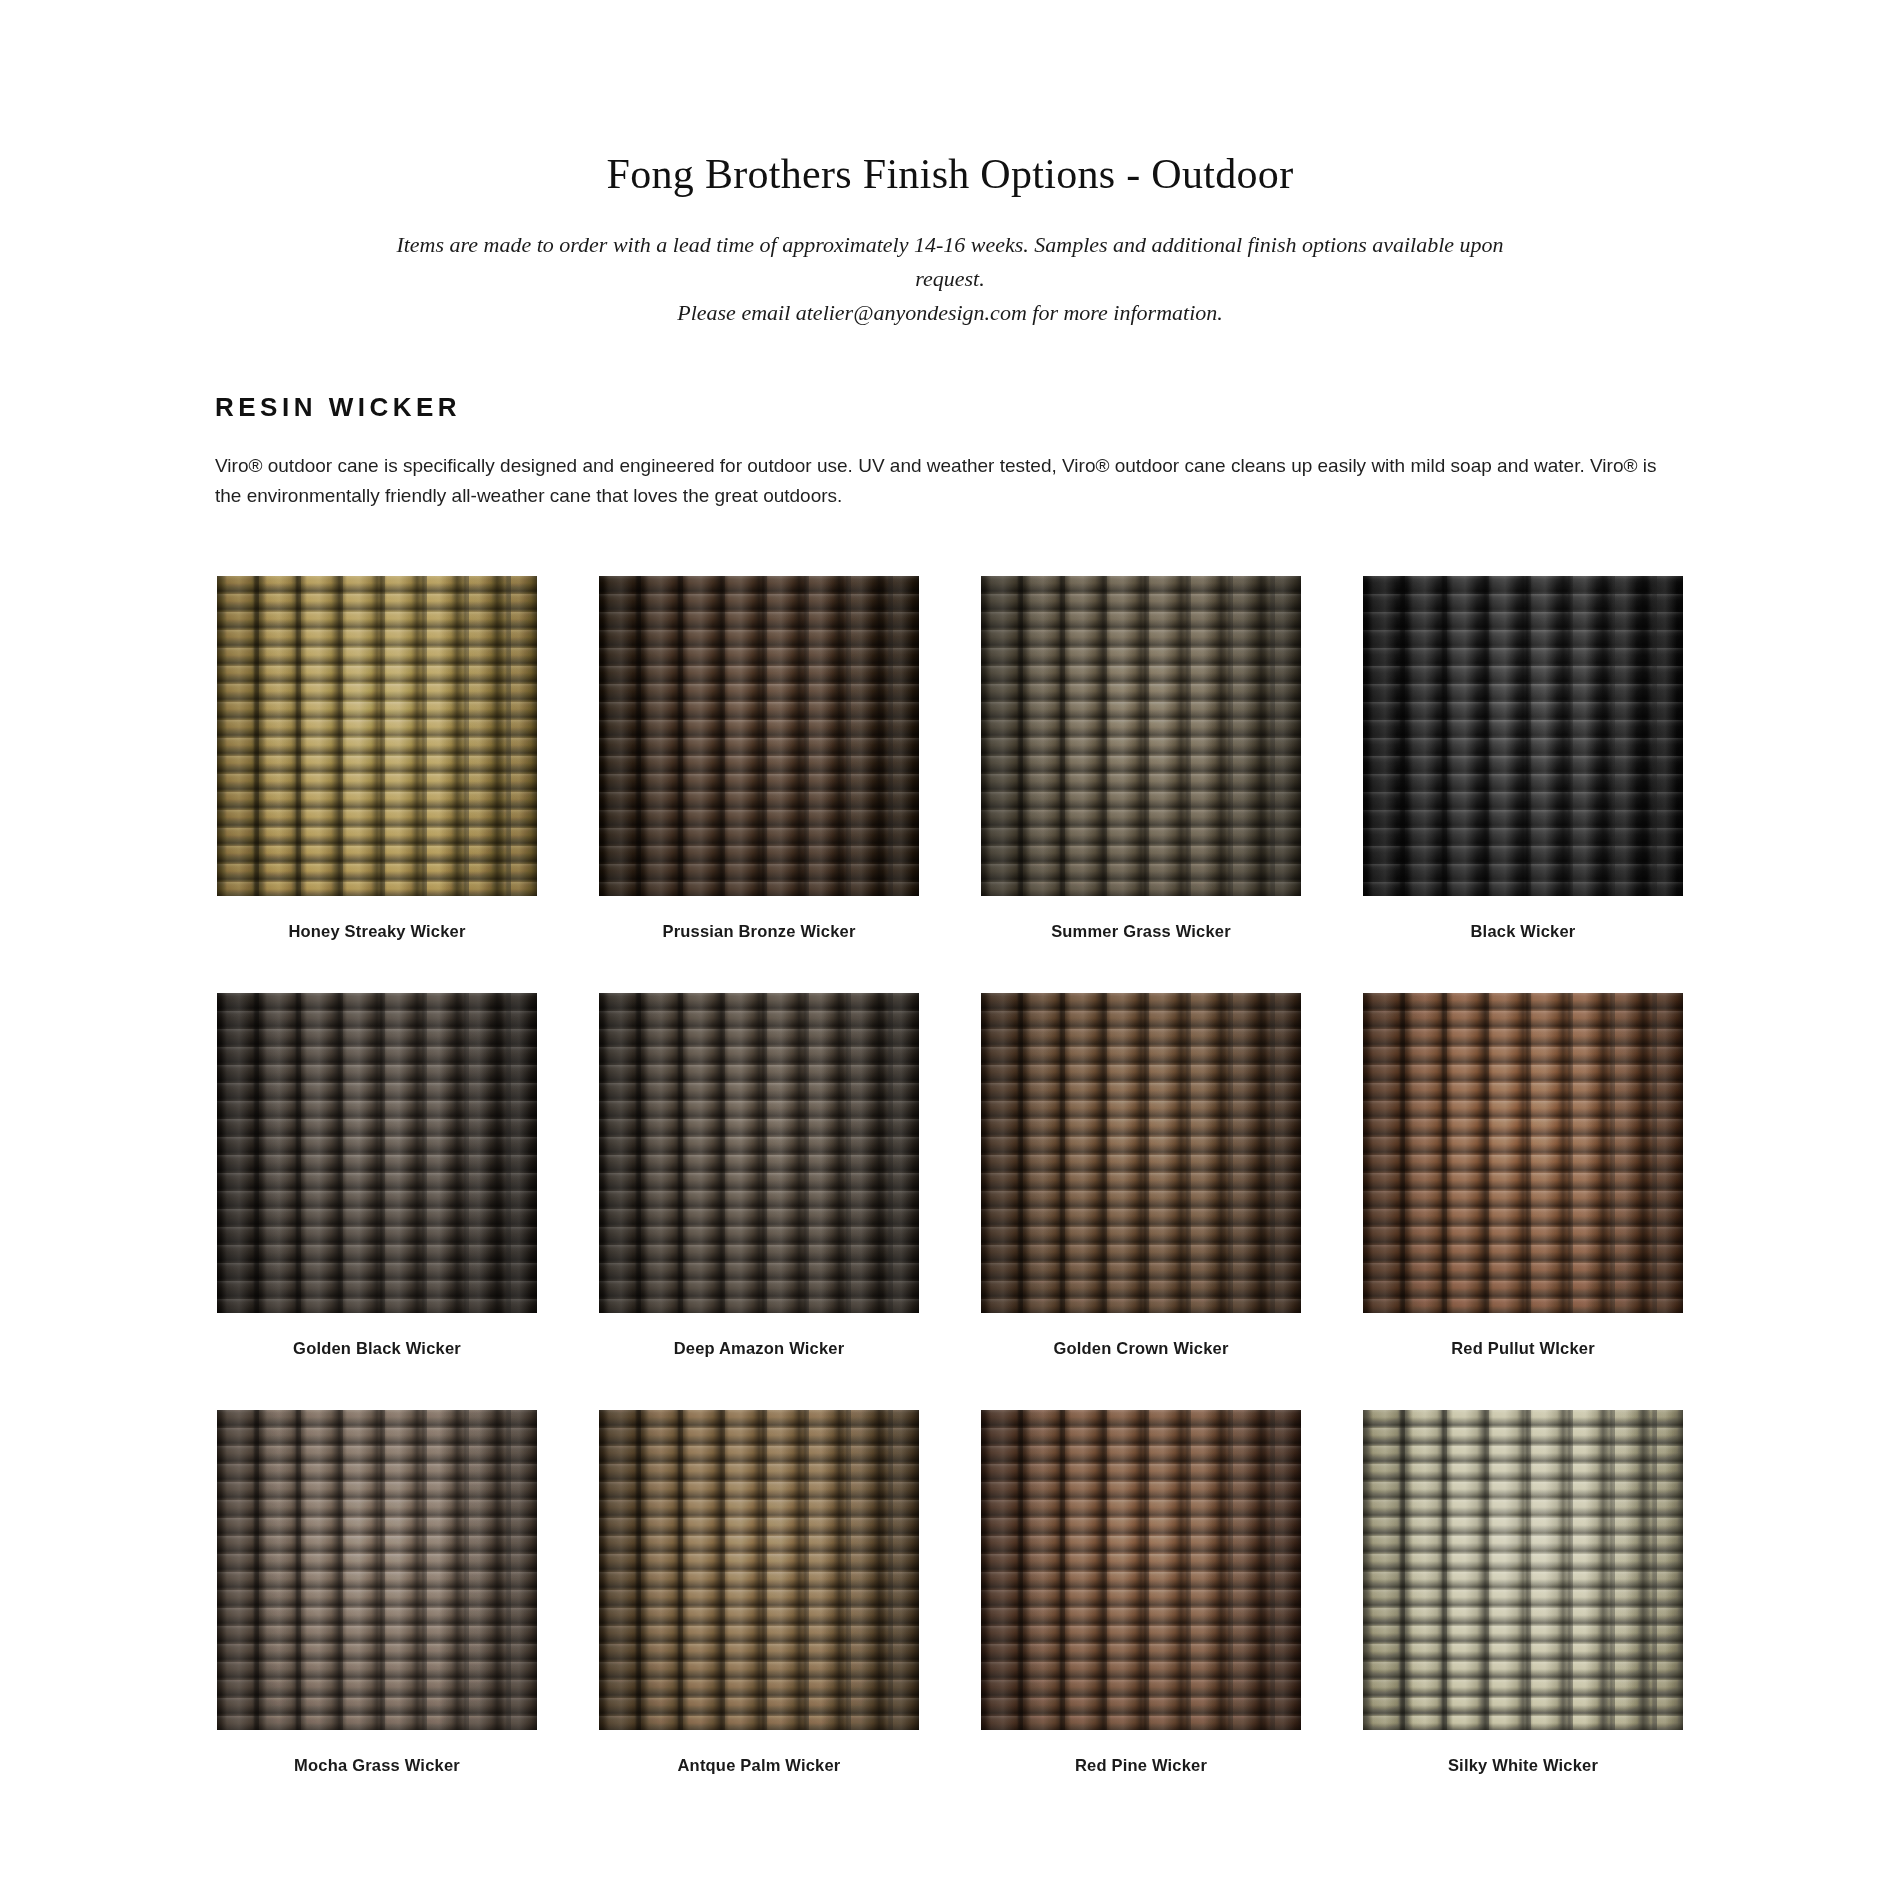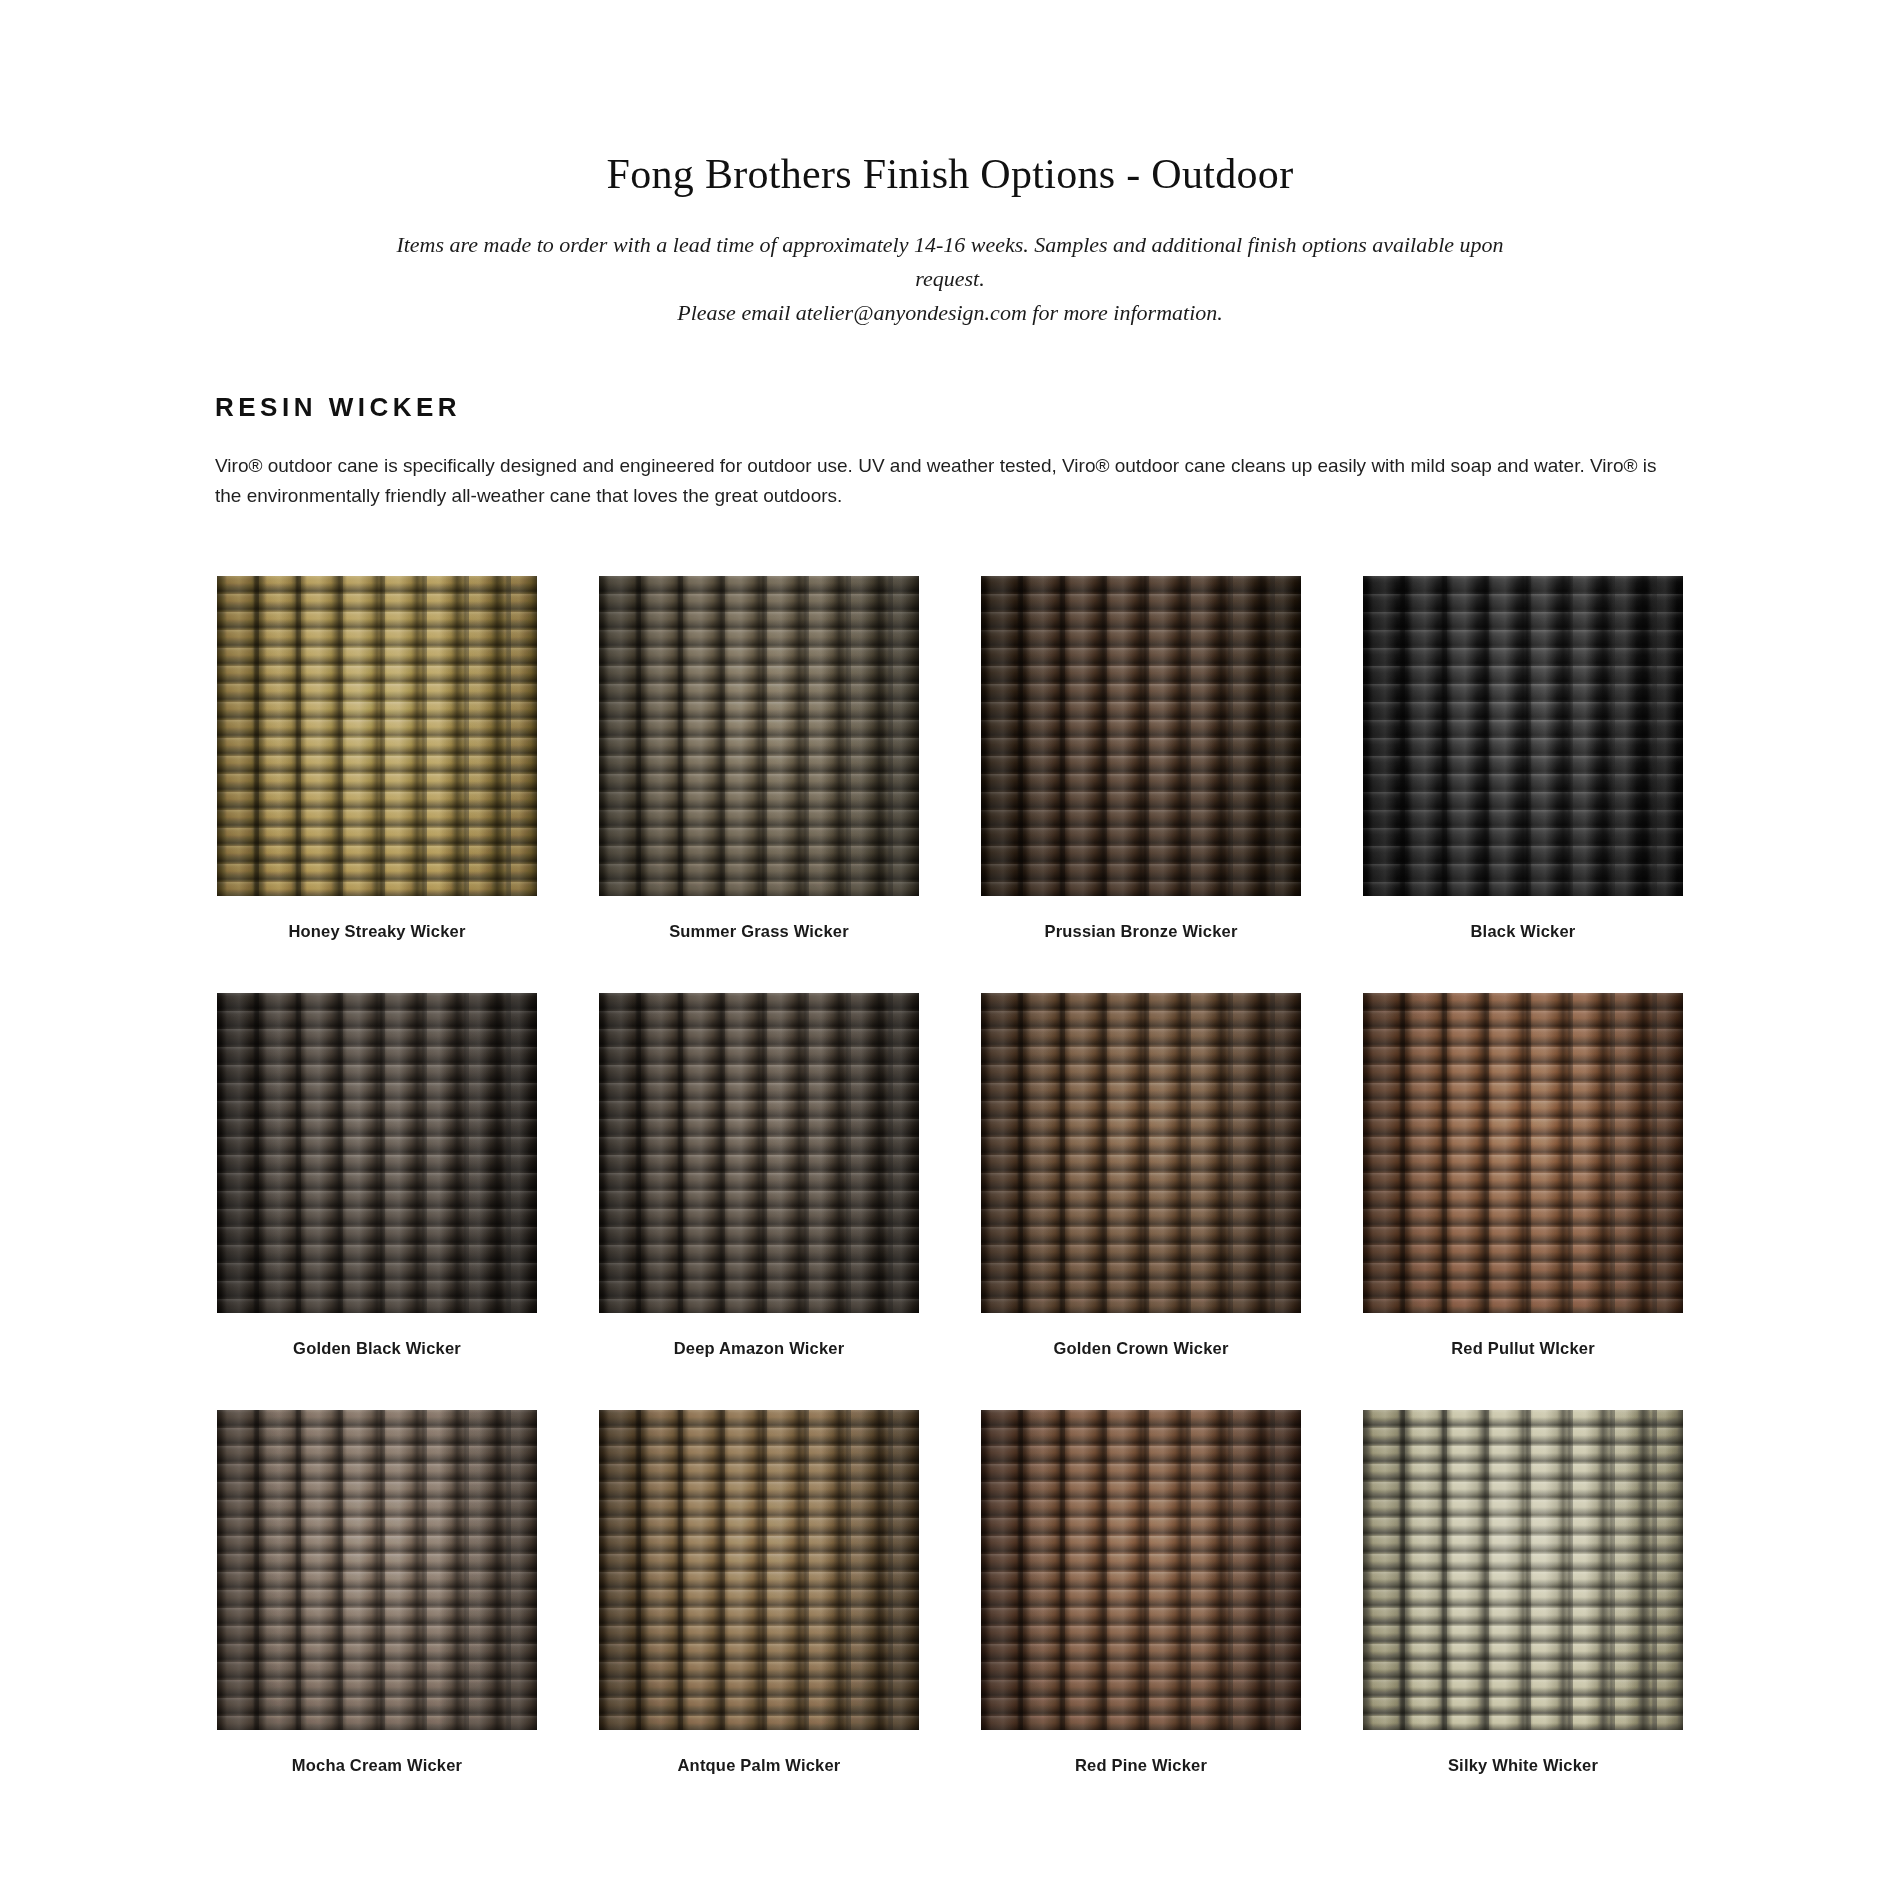--- a/index.html
+++ b/index.html
@@ -152,34 +152,34 @@
 
   <div class="grid" id="swatch-grid">
       <div class="swatch-cell">
         <div class="swatch" style="background: linear-gradient(to right, rgb(138, 115, 51) 0%, rgb(179, 154, 82) 22%, rgb(179, 154, 82) 70%, rgb(138, 115, 51) 100%);">
           <div class="weave"></div>
           <div class="sheen"></div>
         </div>
         <div class="swatch-label">Honey Streaky Wicker</div>
       </div>
       <div class="swatch-cell">
+        <div class="swatch" style="background: linear-gradient(to right, rgb(36, 23, 9) 0%, rgb(74, 51, 34) 22%, rgb(74, 51, 34) 70%, rgb(36, 23, 9) 100%);">
+          <div class="weave"></div>
+          <div class="sheen"></div>
+        </div>
+        <div class="swatch-label">Prussian Bronze Wicker</div>
+      </div>
+      <div class="swatch-cell">
         <div class="swatch" style="background: linear-gradient(to right, rgb(65, 58, 43) 0%, rgb(106, 94, 72) 22%, rgb(106, 94, 72) 70%, rgb(65, 58, 43) 100%);">
           <div class="weave"></div>
           <div class="sheen"></div>
         </div>
         <div class="swatch-label">Summer Grass Wicker</div>
       </div>
       <div class="swatch-cell">
-        <div class="swatch" style="background: linear-gradient(to right, rgb(36, 23, 9) 0%, rgb(74, 51, 34) 22%, rgb(74, 51, 34) 70%, rgb(36, 23, 9) 100%);">
-          <div class="weave"></div>
-          <div class="sheen"></div>
-        </div>
-        <div class="swatch-label">Prussian Bronze Wicker</div>
-      </div>
-      <div class="swatch-cell">
         <div class="swatch" style="background: linear-gradient(to right, rgb(11, 11, 11) 0%, rgb(35, 35, 35) 22%, rgb(35, 35, 35) 70%, rgb(11, 11, 11) 100%);">
           <div class="weave"></div>
           <div class="sheen"></div>
         </div>
         <div class="swatch-label">Black Wicker</div>
       </div>
       <div class="swatch-cell">
         <div class="swatch" style="background: linear-gradient(to right, rgb(34, 28, 22) 0%, rgb(74, 64, 54) 22%, rgb(74, 64, 54) 70%, rgb(34, 28, 22) 100%);">
           <div class="weave"></div>
           <div class="sheen"></div>
@@ -205,21 +205,21 @@
           <div class="weave"></div>
           <div class="sheen"></div>
         </div>
         <div class="swatch-label">Red Pullut WIcker</div>
       </div>
       <div class="swatch-cell">
         <div class="swatch" style="background: linear-gradient(to right, rgb(75, 61, 49) 0%, rgb(124, 106, 90) 22%, rgb(124, 106, 90) 70%, rgb(75, 61, 49) 100%);">
           <div class="weave"></div>
           <div class="sheen"></div>
         </div>
-        <div class="swatch-label">Mocha Cream Wicker</div>
+        <div class="swatch-label">Mocha Grass Wicker</div>
       </div>
       <div class="swatch-cell">
         <div class="swatch" style="background: linear-gradient(to right, rgb(79, 59, 34) 0%, rgb(138, 109, 69) 22%, rgb(138, 109, 69) 70%, rgb(79, 59, 34) 100%);">
           <div class="weave"></div>
           <div class="sheen"></div>
         </div>
         <div class="swatch-label">Antque Palm Wicker</div>
       </div>
       <div class="swatch-cell">
         <div class="swatch" style="background: linear-gradient(to right, rgb(69, 41, 26) 0%, rgb(125, 84, 56) 22%, rgb(125, 84, 56) 70%, rgb(69, 41, 26) 100%);">

